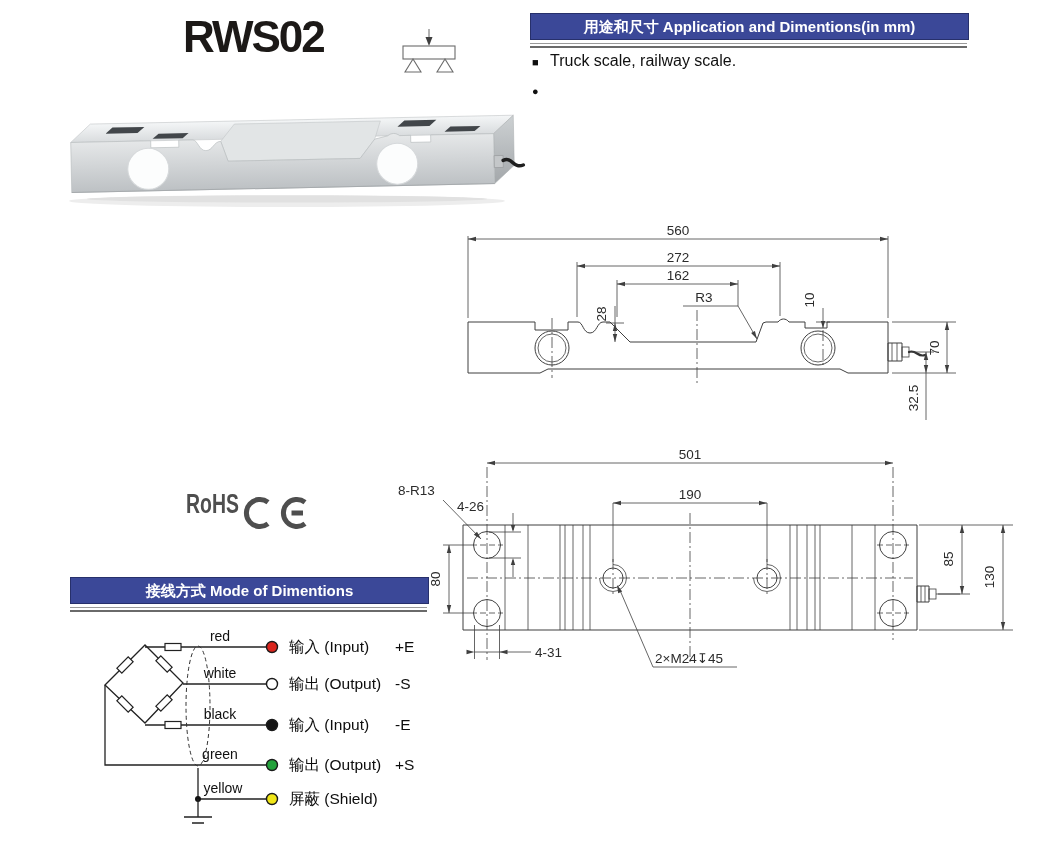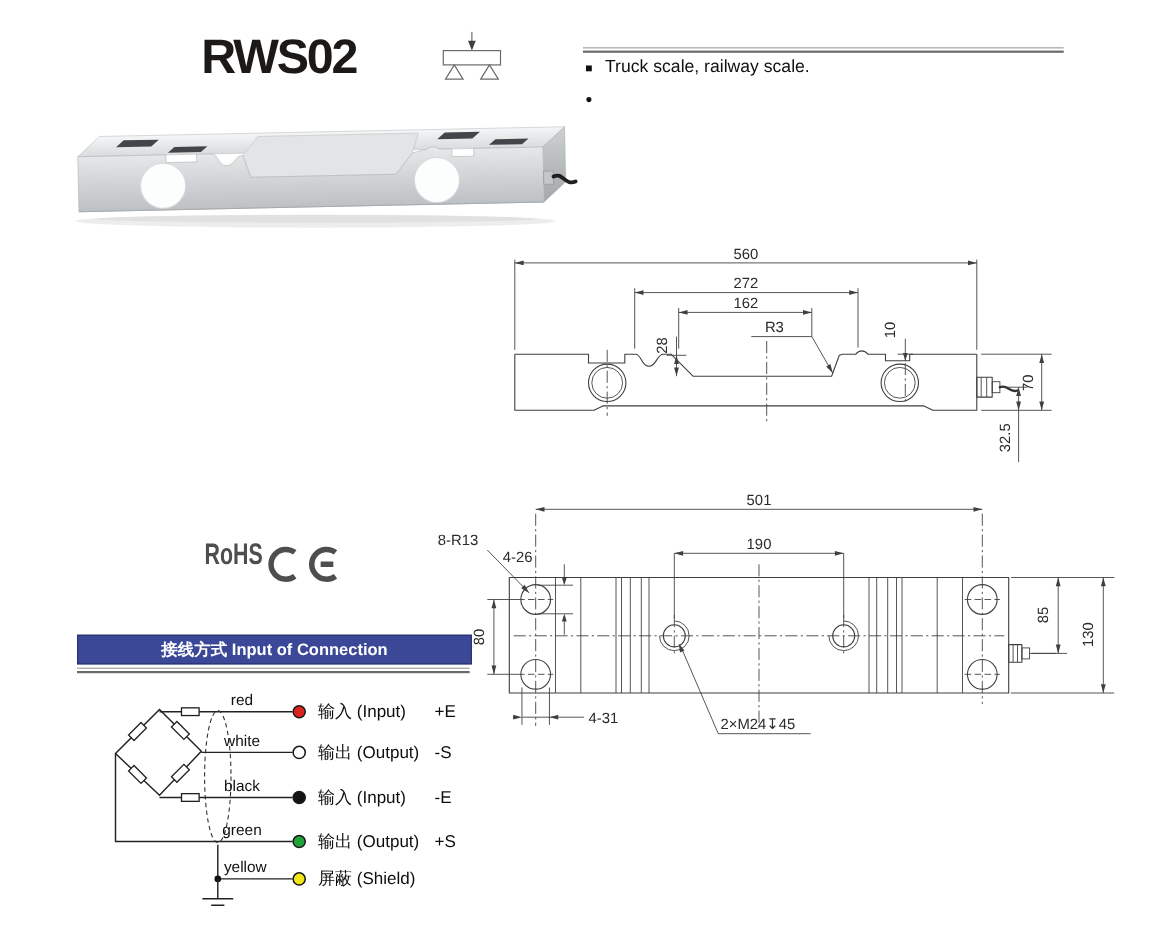--- a/index.html
+++ b/index.html
@@ -29,30 +29,31 @@
   .rz{fill:#fff;stroke:#222;stroke-width:1.2;}
   .wt{font-family:"Liberation Sans",sans-serif;font-size:14px;fill:#101010;}
   .lbl{font-family:"Liberation Sans",sans-serif;font-size:15.5px;fill:#0d0d0d;}
   .ce{fill:none;stroke:#4e4e4e;stroke-width:5;}
 </style>
 </head>
 <body>
 
 <div id="page">
 
-  <div class="abs title" style="left:183px;top:27px;">RWS02</div>
+  <div class="abs title" style="left:183px;top:12px;">RWS02</div>
 
   <svg class="abs" style="left:393px;top:26px;" width="72" height="54" viewBox="0 0 72 54">
     <line x1="36" y1="3" x2="36" y2="13" class="lt"></line>
     <polygon points="36,20 32.5,11 39.5,11" class="ar"></polygon>
     <rect x="10" y="20" width="52" height="13" fill="#fff" stroke="#6b6b6b" stroke-width="1.1"></rect>
     <path d="M20,33 L12,46 L28,46 Z" fill="#fff" stroke="#6b6b6b" stroke-width="1.1"></path>
     <path d="M52,33 L44,46 L60,46 Z" fill="#fff" stroke="#6b6b6b" stroke-width="1.1"></path>
   </svg>
 
+  <div class="abs banner" style="left:530px;top:13px;width:437px;">用途和尺寸 Application and Dimentions(in mm)</div>
   <div class="abs rule" style="left:530px;top:43px;width:437px;"></div>
 
   <div class="abs brow" style="left:532px;top:52px;width:470px;">
     <span class="bmark">■</span>
     <span>Truck scale, railway scale.</span>
   </div>
   <div class="abs brow" style="left:532px;top:81px;width:500px;">
     <span class="bmark">●</span>
   </div>
 
@@ -220,21 +221,21 @@
 
     <path class="lt" d="M534,80 H628 M534,185 H628 M553,149 H585 M577,80 V149 M618,80 V185"></path>
     <polygon class="ar" points="577,80 574.8,88 579.2,88"></polygon>
       <polygon class="ar" points="577,149 574.8,141 579.2,141"></polygon>
     <polygon class="ar" points="618,80 615.8,88 620.2,88"></polygon>
       <polygon class="ar" points="618,185 615.8,177 620.2,177"></polygon>
     <text class="dt" text-anchor="middle" transform="translate(568,114) rotate(-90)">85</text>
     <text class="dt" text-anchor="middle" transform="translate(609,132) rotate(-90)">130</text>
   </svg>
 
-  <div class="abs banner" style="left:70px;top:577px;width:357px;">接线方式 Input of Connection</div>
+  <div class="abs banner" style="left:70px;top:577px;width:357px;">接线方式 Mode of Dimentions</div>
   <div class="abs rule" style="left:70px;top:607px;width:357px;"></div>
 
   <svg class="abs" style="left:65px;top:618px;" width="375" height="230" viewBox="0 0 375 230">
 
     <path class="wl" d="M40,67 L80,27 L118,65 L80,105 Z"></path>
     <rect class="rz" x="-8" y="-3.5" width="16" height="7" transform="translate(60,47) rotate(-45)"></rect>
     <rect class="rz" x="-8" y="-3.5" width="16" height="7" transform="translate(99,46) rotate(45)"></rect>
     <rect class="rz" x="-8" y="-3.5" width="16" height="7" transform="translate(60,86) rotate(45)"></rect>
     <rect class="rz" x="-8" y="-3.5" width="16" height="7" transform="translate(99,85) rotate(-45)"></rect>
 

